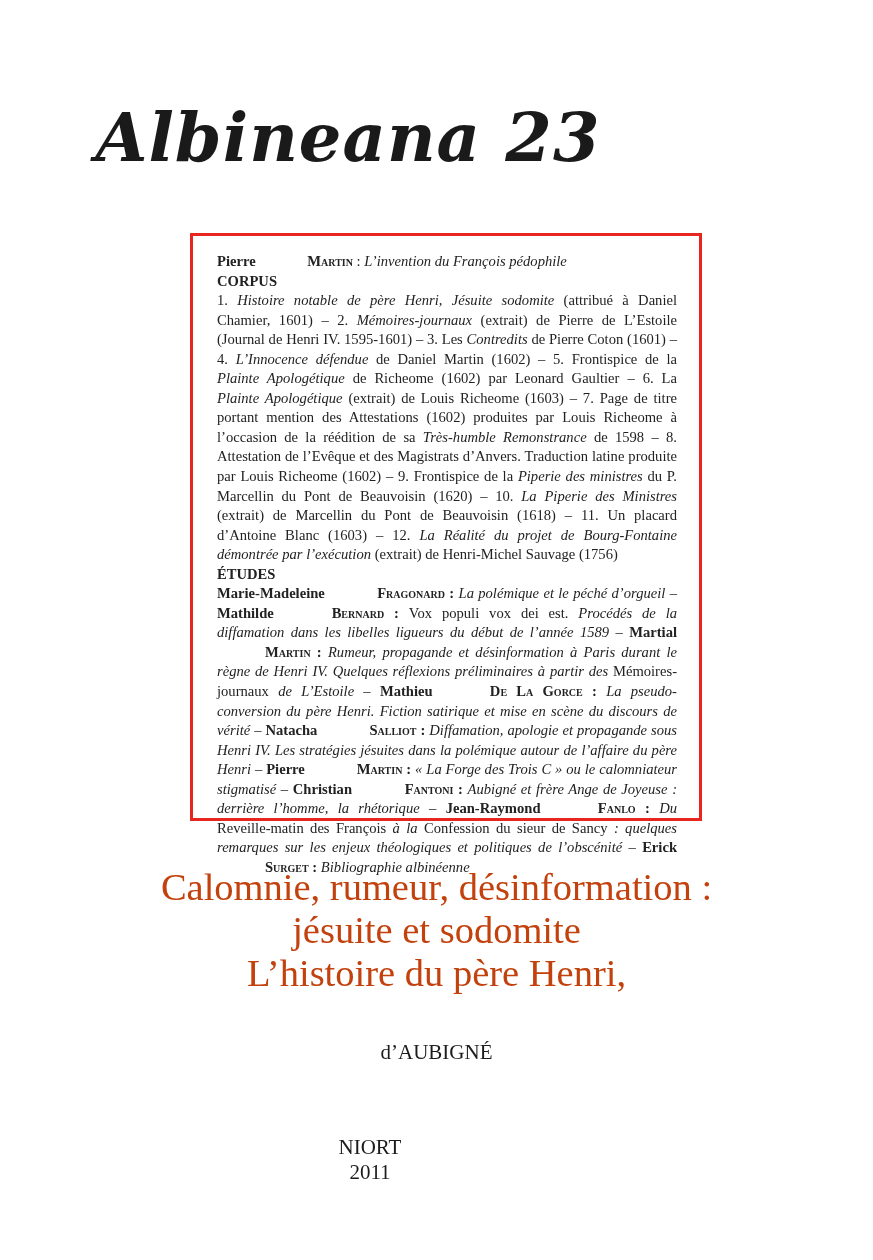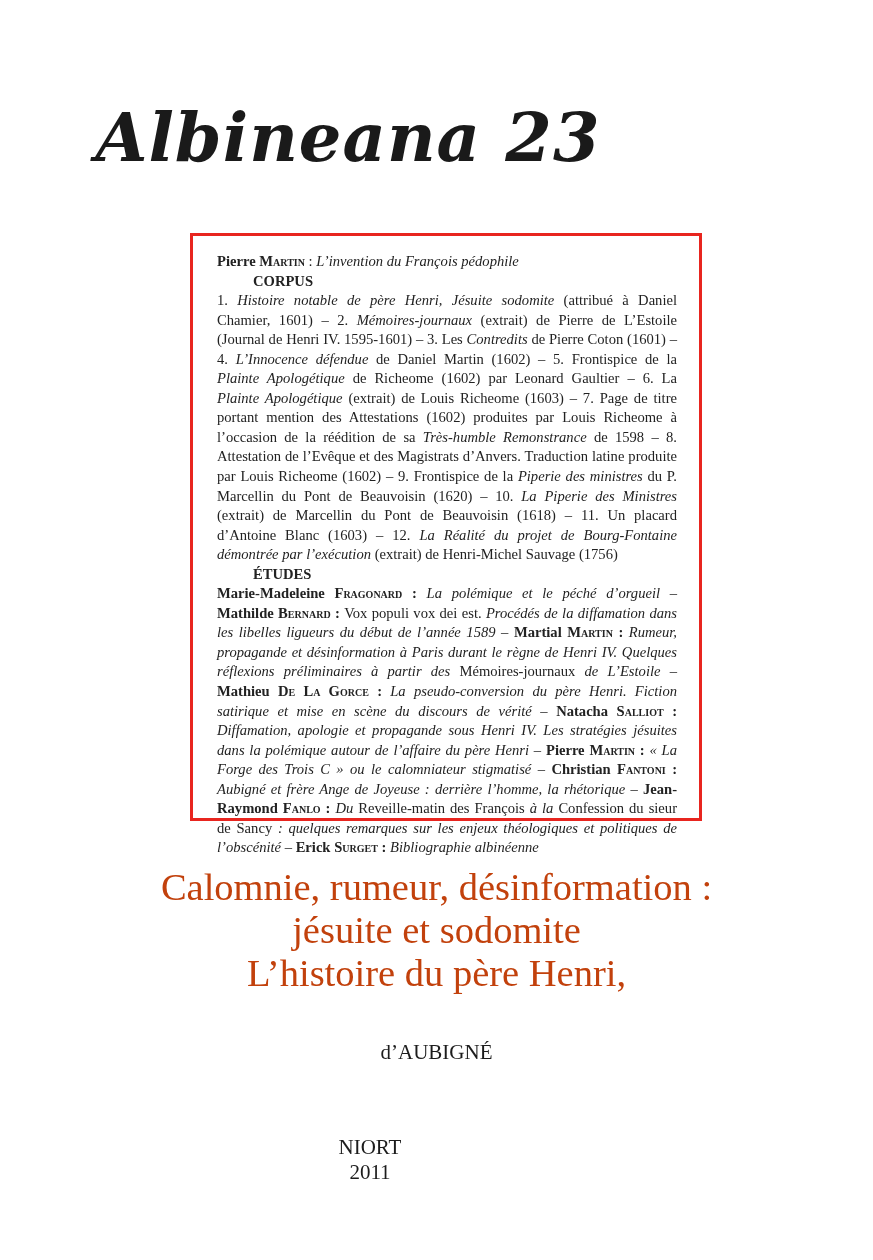--- a/index.html
+++ b/index.html
@@ -12,22 +12,22 @@
   .toc-box {
     position: absolute; left: 190px; top: 233px; width: 506px; height: 582px;
     border: 3px solid #e8251f; box-sizing: content-box;
   }
   .toc-inner {
     position: absolute; left: 24px; top: 16px; width: 460px;
     font-family: "Liberation Serif", serif; font-size: 14.6px; line-height: 19.55px;
     text-align: justify; color: #222;
   }
   .toc-inner p { margin: 0; }
-  .toc-inner .head { font-weight: bold; text-align: left; margin-left: 36px; }
-  .toc-inner .sc { font-variant: small-caps; }
+  .toc-inner .head { font-weight: bold; text-align: left; }
+  .toc-inner .sc { font-variant: small-caps; margin-left: 48px; }
   .toc-inner b { font-weight: bold; }
   .toc-inner i { font-style: italic; }
   .subtitle {
     position: absolute; left: 0; top: 866px; width: 873px; text-align: center;
     font-family: Liberation Serif, serif; font-size: 38.5px; line-height: 43px; color: #c2410c;
   }
   .publisher {
     position: absolute; left: 0; top: 1040px; width: 873px; text-align: center;
     font-family: "Liberation Serif", serif; font-size: 21px; line-height: 25px; color: #1c1c1c;
   }

